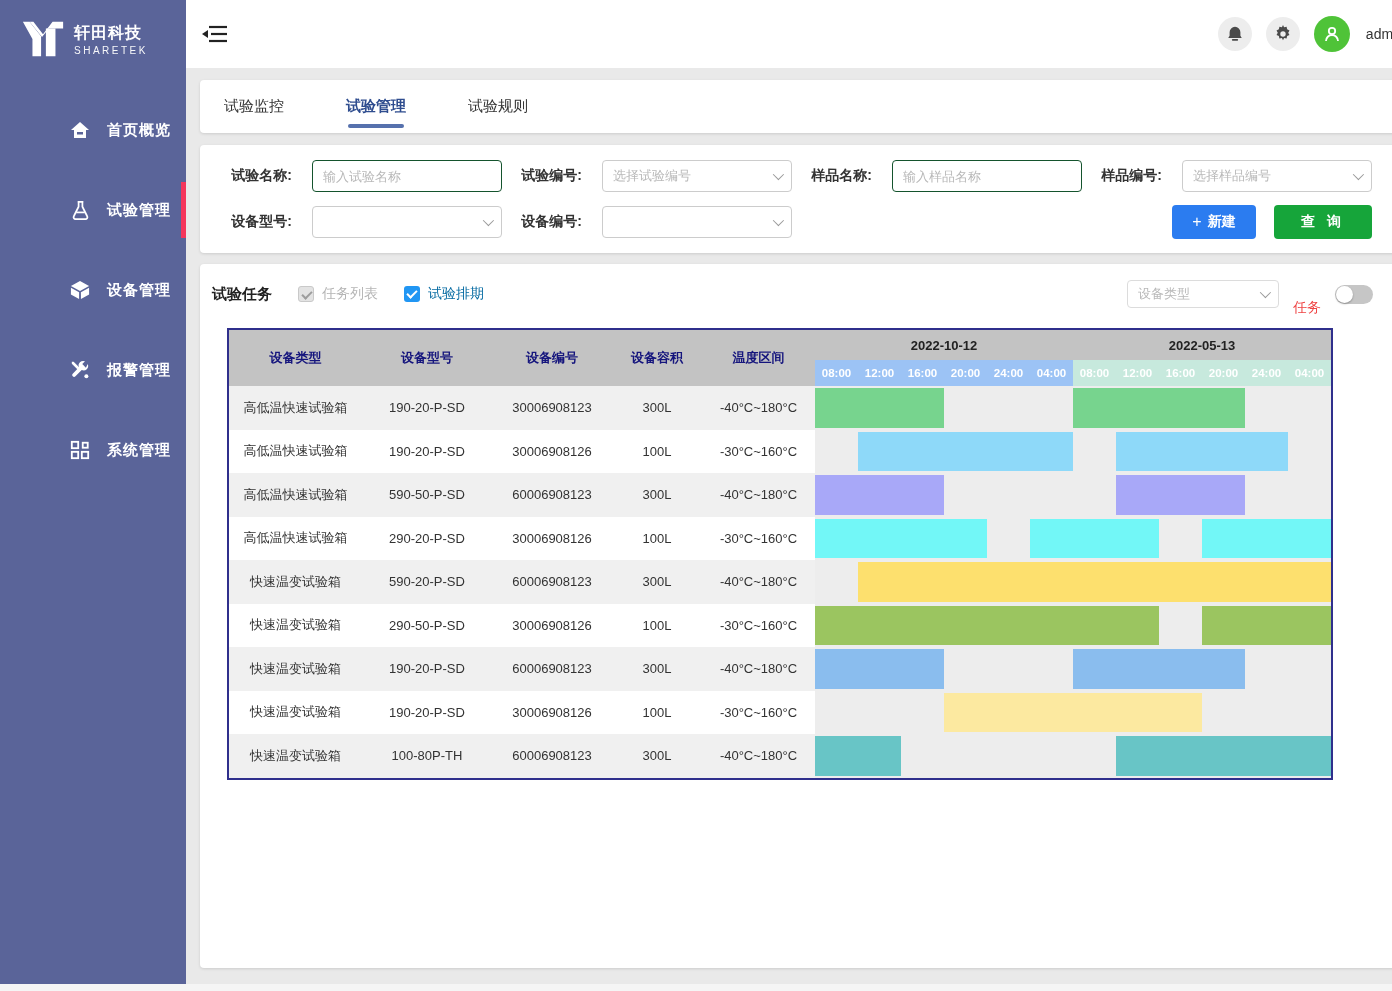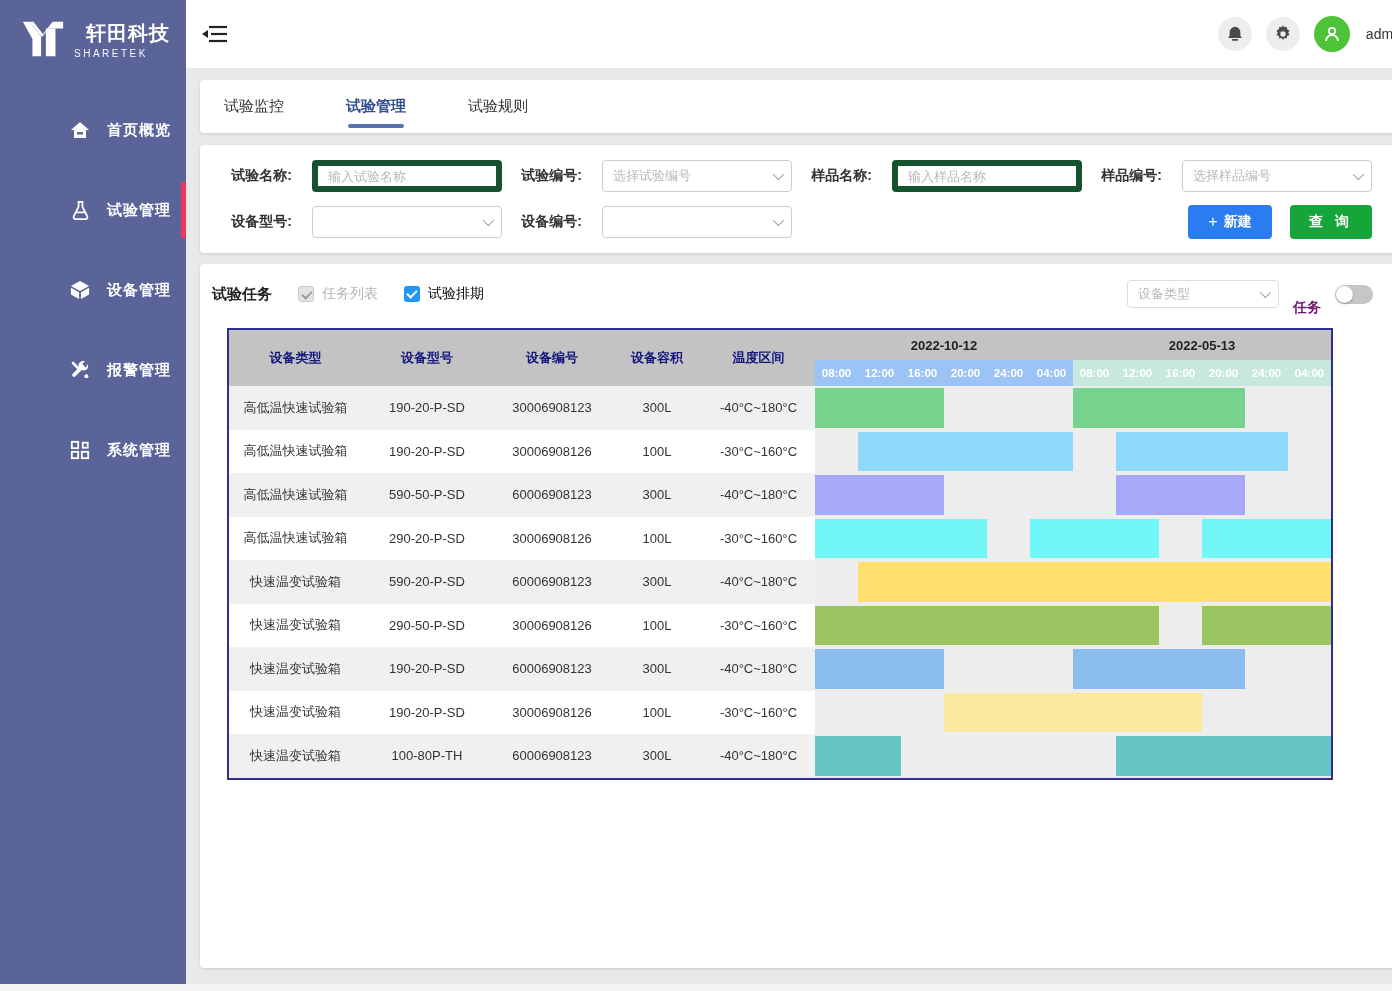--- a/index.html
+++ b/index.html
@@ -5,21 +5,21 @@
   * { margin:0; padding:0; box-sizing:border-box; }
   html,body { width:1392px; height:991px; overflow:hidden; }
   body { font-family:"Liberation Sans","DejaVu Sans",sans-serif; background:#f5f5f5; }
   .app { position:relative; width:1392px; height:991px; display:flex; }
 
   
   .sidebar { width:186px; height:984px; background:#5a6499; flex:none; position:relative; }
   .logo { display:flex; align-items:center; padding:16px 0 0 20px; }
   .logo-mark { width:46px; height:46px; flex:none; }
   .logo-text { margin-left:8px; color:#fff; }
-  .logo-title { font-size:20px; font-weight:bold; letter-spacing:1px;margin-left:12px; }
+  .logo-title { font-size:16px; font-weight:bold; letter-spacing:1px; }
   .logo-sub { font-size:10px; letter-spacing:2.5px; margin-top:1px; opacity:.95; }
   .nav { margin-top:40px;padding-left:32px; }
   .nav-item { position:relative; height:56px; display:flex; align-items:center; padding-left:37px; color:#fff; cursor:pointer; margin-bottom:24px; }
   .nav-item .nicon { width:22px; height:22px; flex:none; display:flex; align-items:center; justify-content:center; }
   .nav-item .nlabel { margin-left:16px; font-size:15px; font-weight:bold; letter-spacing:1px; }
   .nav-item.active::after { content:""; position:absolute; right:0; top:0; width:5px; height:56px; background:#f5365c; }
 
   
   .main { flex:1; display:flex; flex-direction:column; background:#e9e9e9; }
   .topbar { height:68px; background:#fff; display:flex; align-items:center; padding:0 28px 0 16px; flex:none; }
@@ -37,47 +37,47 @@
   .tabs-panel { height:53px; display:flex; align-items:stretch; padding:0 22px; }
   .tab { position:relative; display:flex; align-items:center; padding:1px 2px; margin-right:58px; font-size:15px; color:#333; cursor:pointer; }
   .tab.active { color:#2f4d8f; font-weight:bold; }
   .tab.active::after { content:""; position:absolute; left:50%; transform:translateX(-50%); bottom:5px; width:56px; height:4px; border-radius:2px; background:#5671ad; }
 
   
   .filter-panel { margin-top:12px; height:108px; padding:15px 36px 0 12px; }
   .f-row { display:flex; align-items:center; height:32px; margin-bottom:14px; }
   .f-group { display:flex; align-items:center; width:290px;justify-content:space-between; }
   .f-label { width:88px; text-align:right; font-size:14px; font-weight:bold; color:#333; padding-right:8px; white-space:nowrap; flex:none; }
-  input.textbox { width:190px; height:32px; border:6px solid #14532d; border-radius:4px; padding:0 10px; font-size:13px; color:#333; outline:none; font-family:inherit; }
+  input.textbox { width:190px; height:32px; border:1px solid #14532d; border-radius:4px; padding:0 10px; font-size:13px; color:#333; outline:none; font-family:inherit; }
   input.textbox::placeholder { color:#b8b8b8; }
   .select { width:190px; height:32px; border:1px solid #ccc; border-radius:4px; padding:0 10px; font-size:13px; color:#333; display:flex; align-items:center; cursor:pointer; background:#fff; }
   .select .sel-text { flex:1; white-space:nowrap; overflow:hidden; }
   .select .sel-text.placeholder { color:#b8b8b8; }
   .chev { width:8px; height:8px; border-right:1.5px solid #999; border-bottom:1.5px solid #999; transform:rotate(45deg) translateY(-2px); flex:none; }
   .f-buttons { margin-left:auto; display:flex; gap:18px; }
   .btn { height:34px; border:none; border-radius:4px; color:#fff; font-size:14px; font-weight:bold; cursor:pointer; font-family:inherit; display:flex; align-items:center; justify-content:center; }
   .btn-create { width:84px; background:#2b7cf0; gap:6px; }
-  .btn-search { width:82px; background:#16a53a; letter-spacing:4px; }
+  .btn-search { width:98px; background:#16a53a; letter-spacing:4px; }
   .plus { font-size:16px; font-weight:normal; line-height:1; }
 
   
   .task-panel { margin-top:11px; height:704px; padding:18px 35px 0 27px; position:relative; }
   .task-head { display:flex; align-items:center; height:24px; }
   .task-title { font-size:15px; font-weight:bold; color:#222; margin-left:-15px; }
   .chk-wrap { display:flex; align-items:center; margin-left:26px; cursor:pointer; }
   .chk { width:16px; height:16px; border-radius:3px; position:relative; flex:none; }
   .chk.blue { background:#2196f3; }
   .chk.disabled { background:#e3e3e3; border:1px solid #c9c9c9; }
   .chk::after { content:""; position:absolute; left:5px; top:2px; width:4px; height:8px; border-right:2px solid #fff; border-bottom:2px solid #fff; transform:rotate(45deg); }
   .chk.disabled::after { border-color:#9d9d9d; }
-  .chk-label { font-size:14px; color:#000000; margin-left:8px; }
+  .chk-label { font-size:14px; color:#0369a1; margin-left:8px; }
   .chk-label.muted { color:#b5b5b5; }
   .task-head-right { margin-left:auto; display:flex; align-items:center; gap:14px; }
   .select.small { width:152px; height:28px; border-color:#dcdcdc; }
-  .toggle-label { font-size:14px; font-weight:bold; color:#701a75;margin-top:28px; }
+  .toggle-label { font-size:14px; font-weight:normal; color:#ef4444;margin-top:28px; }
   .toggle { width:38px; height:19px; border-radius:10px; background:#c6c6c6; position:relative; cursor:pointer; }
   .toggle .knob { position:absolute; left:1px; top:1px; width:17px; height:17px; border-radius:50%; background:#fff; box-shadow:0 1px 2px rgba(0,0,0,.3); }
 
   
   .gtable { margin-top:22px; width:1106px; border:2px solid #2f2f8c; background:#fff; }
   .g-header { display:flex; height:56px; }
   .g-left-head { display:flex; width:586px; background:#c3c3c3; flex:none; }
   .g-hcell { display:flex; align-items:center; justify-content:center; font-size:13px; font-weight:bold; color:#15157d; }
   .g-right-head { flex:1; display:flex; flex-direction:column; }
   .g-dates { height:30px; display:flex; background:#c3c3c3; }

